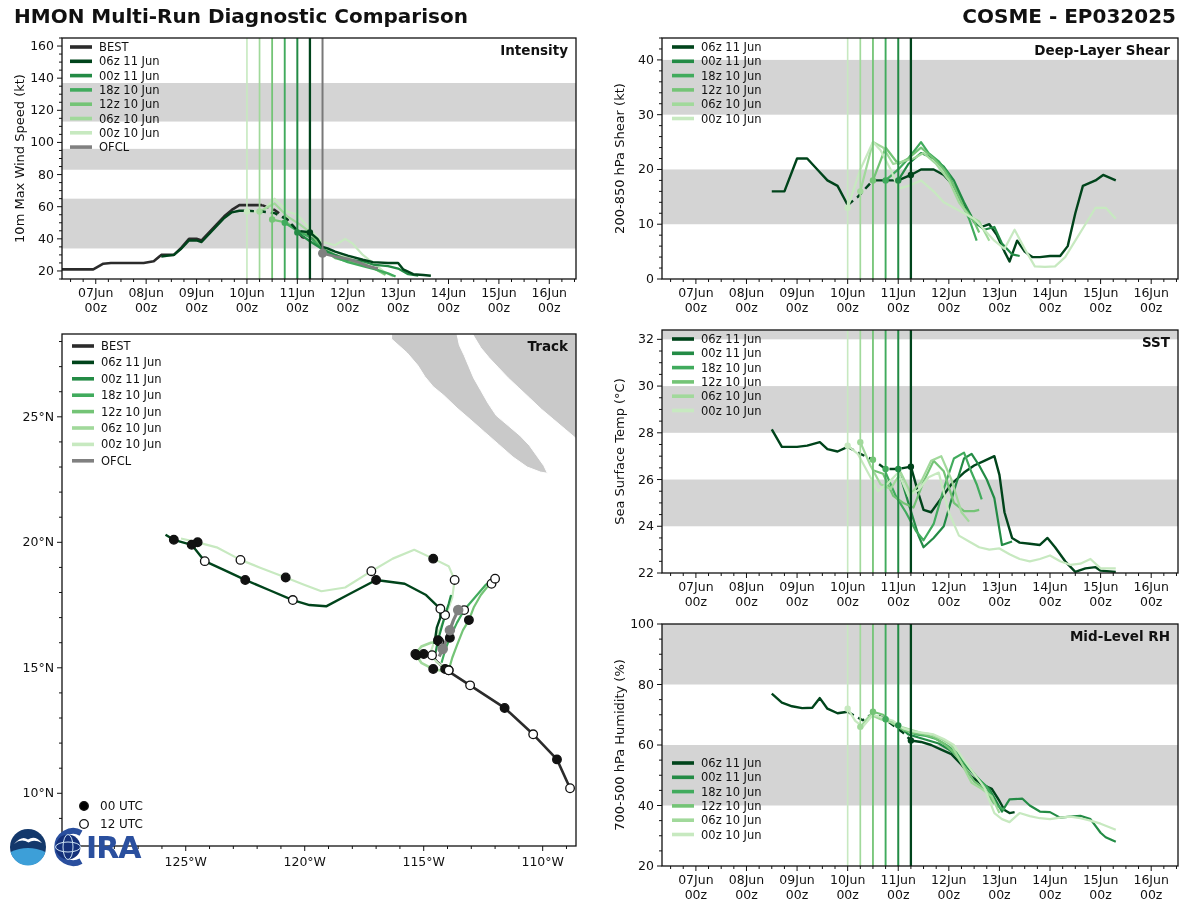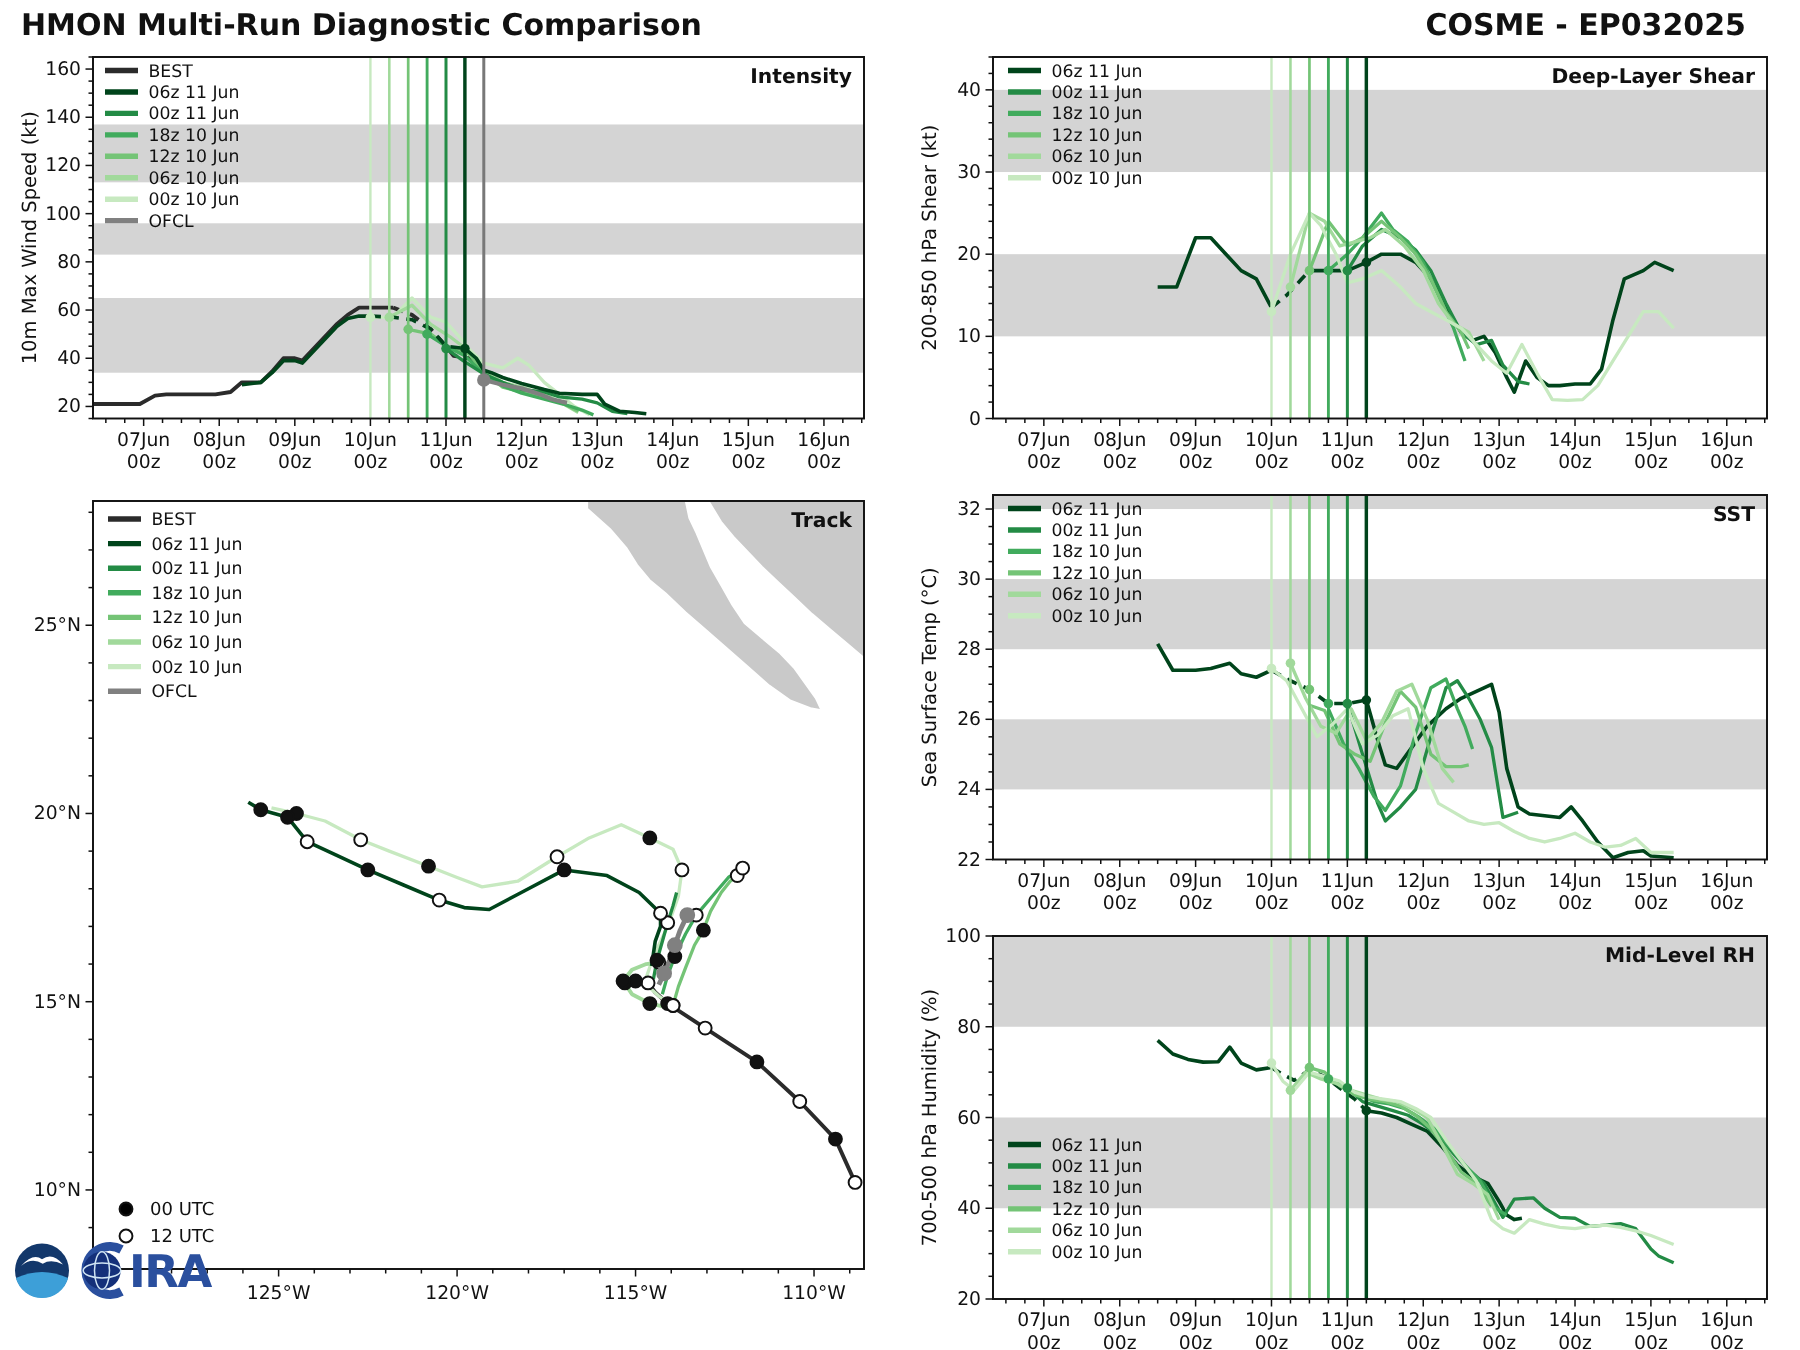--- a/index.html
+++ b/index.html
@@ -1,20 +1,20 @@
 <!DOCTYPE html>
 <html><head>
 <meta charset="utf-8">
 <style>
   html,body{margin:0;padding:0;background:#fff;}
   #stage{position:relative;width:1188px;height:900px;background:#fff;overflow:hidden;
          font-family:"DejaVu Sans","Liberation Sans",sans-serif;}
   .title{position:absolute;top:4px;font-size:20px;font-weight:bold;color:#111;}
   #t-left{left:14px;}
-  #t-right{right:24px;margin-left:32px;}
+  #t-right{right:12px;margin-left:32px;}
   #chart{position:absolute;left:0;top:0;}
   #logos{position:absolute;left:8px;top:824px;width:160px;height:46px;}
   text{font-family:"DejaVu Sans","Liberation Sans",sans-serif;}
 </style>
 </head>
 <body>
 <div id="stage">
   <div class="title" id="t-left">HMON Multi-Run Diagnostic Comparison</div>
   <div class="title" id="t-right">COSME - EP032025</div>
   <svg id="chart" width="1200" height="900">

